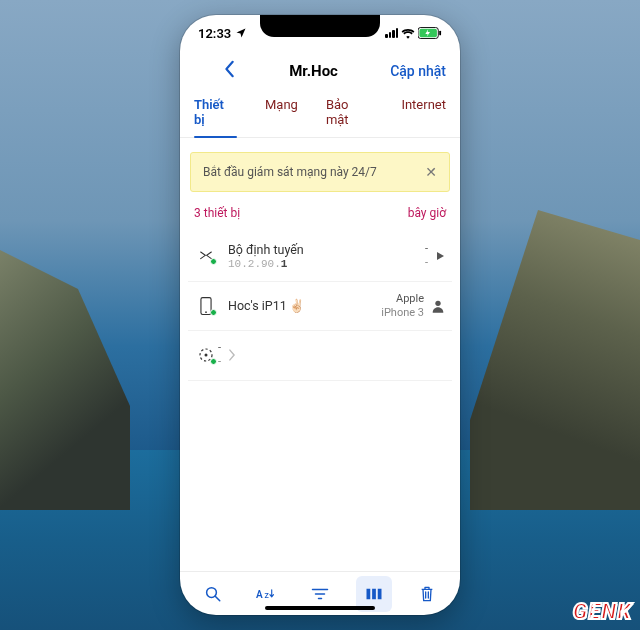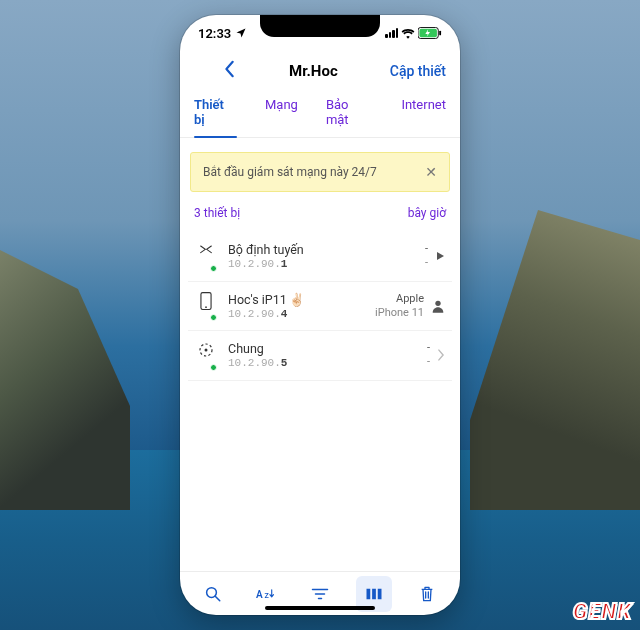--- a/index.html
+++ b/index.html
@@ -67,46 +67,46 @@
   .nav-back { color:#1659c7; }
   .nav-title { font-size: 15px; font-weight: 700; color:#000; }
   .nav-action { font-size: 14px; font-weight: 500; color:#1659c7; }
 
   
   .tabs {
     display:flex; gap: 28px; padding: 6px 14px 0;
     border-bottom: 1px solid #ececec;
     font-size: 13px;
   }
-  .tab { padding-bottom: 10px; color:#6d28d9; position:relative; }
+  .tab { padding-bottom: 10px; color:#7f1d1d; position:relative; }
   .tab.active { color:#1659c7; font-weight:600; }
   .tab.active::after {
     content:""; position:absolute; left:0; right:0; bottom:-1px; height:2px;
     background:#1659c7; border-radius:1px;
   }
 
   
   .banner {
     margin: 14px 10px 12px; padding: 12px 12px;
     background:#fdf7c6; border:1px solid #f2e98a; border-radius:3px;
     display:flex; align-items:center; justify-content:space-between;
     font-size: 12px; color:#555;gap:15px;
   }
   .banner-close { color:#777; font-size:14px; line-height:1; }
 
   
   .summary {
     display:flex; justify-content:space-between; padding: 2px 14px 10px;
-    font-size: 12px; color:#6d28d9;gap:48px;
+    font-size: 12px; color:#be185d;gap:48px;
   }
 
   
   .list { padding: 2px 8px 0; }
   .device {
-    display:flex; padding: 10px 6px;
+    display:flex; align-items:center; padding: 10px 6px;
     border-bottom: 1px solid #f1f1f1;
   }
   .dev-icon { width: 24px; display:flex; justify-content:center; position:relative; }
   .dev-icon .dot {
     position:absolute; bottom:-1px; right:1px; width:7px; height:7px;
     background:#18b04a; border-radius:50%; border:1.5px solid #fff;
   }
   .dev-mid { flex:1; padding-left:10px; }
   .dev-name { font-size: 12.5px; color:#333; line-height:1.3; }
   .dev-ip { font-size: 11px; color:#aaa;font-family:Liberation Mono, monospace; }
@@ -168,21 +168,21 @@
     </div>
   </div>
 
   <div class="nav">
     <span class="nav-back">
       <svg width="14" height="18" viewBox="0 0 12 20">
           <path fill="none" stroke="#1659c7" stroke-width="2.4" stroke-linecap="round" stroke-linejoin="round" d="M9 2l-7 8 7 8"></path>
         </svg>
     </span>
     <span class="nav-title">Mr.Hoc</span>
-    <span class="nav-action">Cập thiết</span>
+    <span class="nav-action">Cập nhật</span>
   </div>
 
   <div class="tabs">
     <div class="tab active">Thiết bị</div>
     <div class="tab">Mạng</div>
     <div class="tab">Bảo mật</div>
     <div class="tab">Internet</div>
   </div>
 
   <div class="banner">
@@ -222,46 +222,41 @@
     <div class="device">
       <span class="dev-icon">
         <svg width="14" height="18" viewBox="0 0 24 32">
             <rect x="3" y="1" width="18" height="30" rx="3" fill="none" stroke="#333" stroke-width="2"></rect>
             <circle cx="12" cy="27" r="1.5" fill="#333"></circle>
           </svg>
         <span class="dot"></span>
       </span>
       <div class="dev-mid">
         <div class="dev-name">Hoc's iP11 ✌🏻</div>
-        <div class="dev-ip"><span>10.2.90.</span><b>4</b></div>
       </div>
       <div class="dev-right">
         <div class="r1">Apple</div>
-        <div>iPhone 11</div>
+        <div>iPhone 3</div>
       </div>
       <span class="dev-trail">
         <svg width="16" height="16" viewBox="0 0 24 24">
             <circle cx="12" cy="8" r="4" fill="#555"></circle>
             <path fill="#555" d="M4 22c0-4.4 3.6-8 8-8s8 3.6 8 8H4z"></path>
           </svg>
       </span>
     </div>
 
     <div class="device">
       <span class="dev-icon">
         <svg width="18" height="18" viewBox="0 0 24 24">
             <circle cx="12" cy="12" r="8" fill="none" stroke="#333" stroke-width="1.6" stroke-dasharray="3 3"></circle>
             <circle cx="12" cy="12" r="2" fill="#333"></circle>
           </svg>
         <span class="dot"></span>
       </span>
-      <div class="dev-mid">
-        <div class="dev-name">Chung</div>
-        <div class="dev-ip"><span>10.2.90.</span><b>5</b></div>
-      </div>
       <div class="dev-right">
         <div class="r1">-</div>
         <div>-</div>
       </div>
       <span class="dev-trail">
         <svg width="10" height="14" viewBox="0 0 12 20">
             <path fill="none" stroke="#bbb" stroke-width="2" stroke-linecap="round" d="M3 3l6 7-6 7"></path>
           </svg>
       </span>
     </div>

